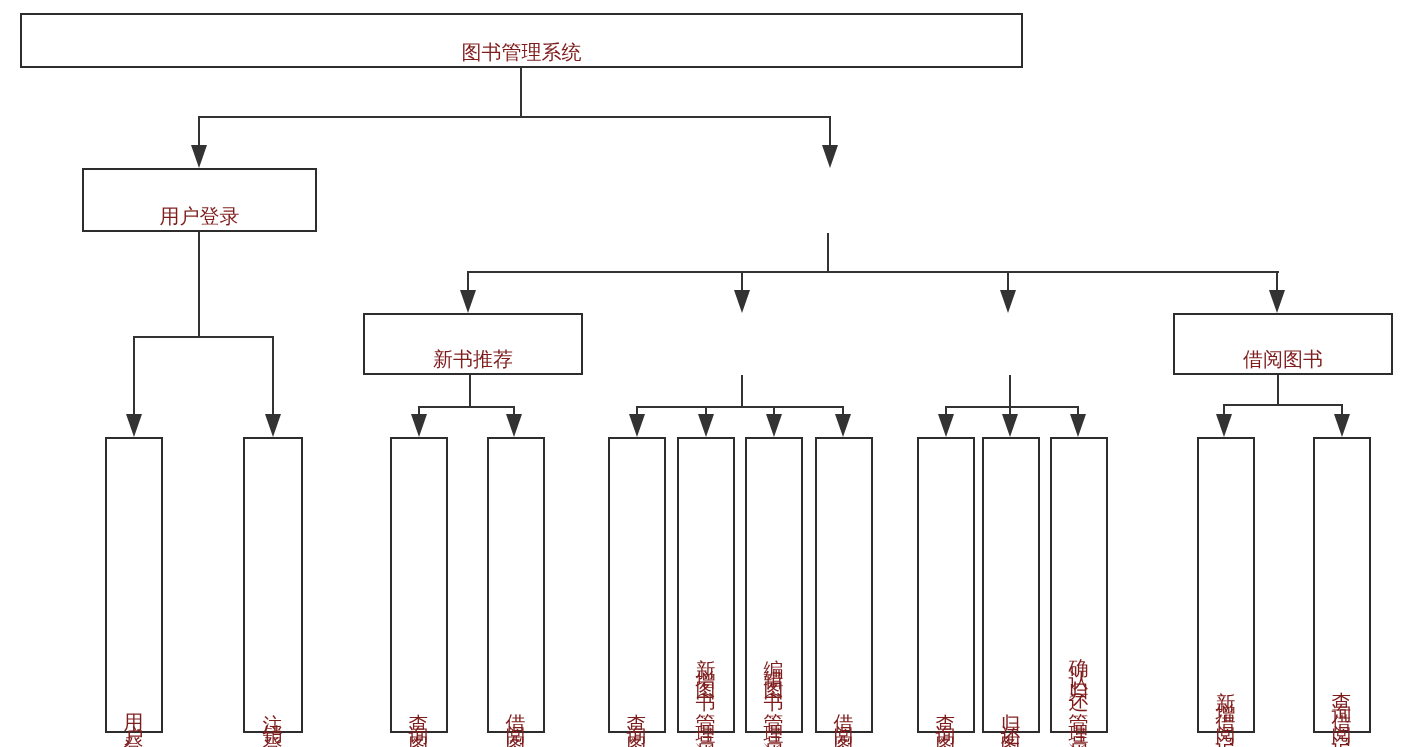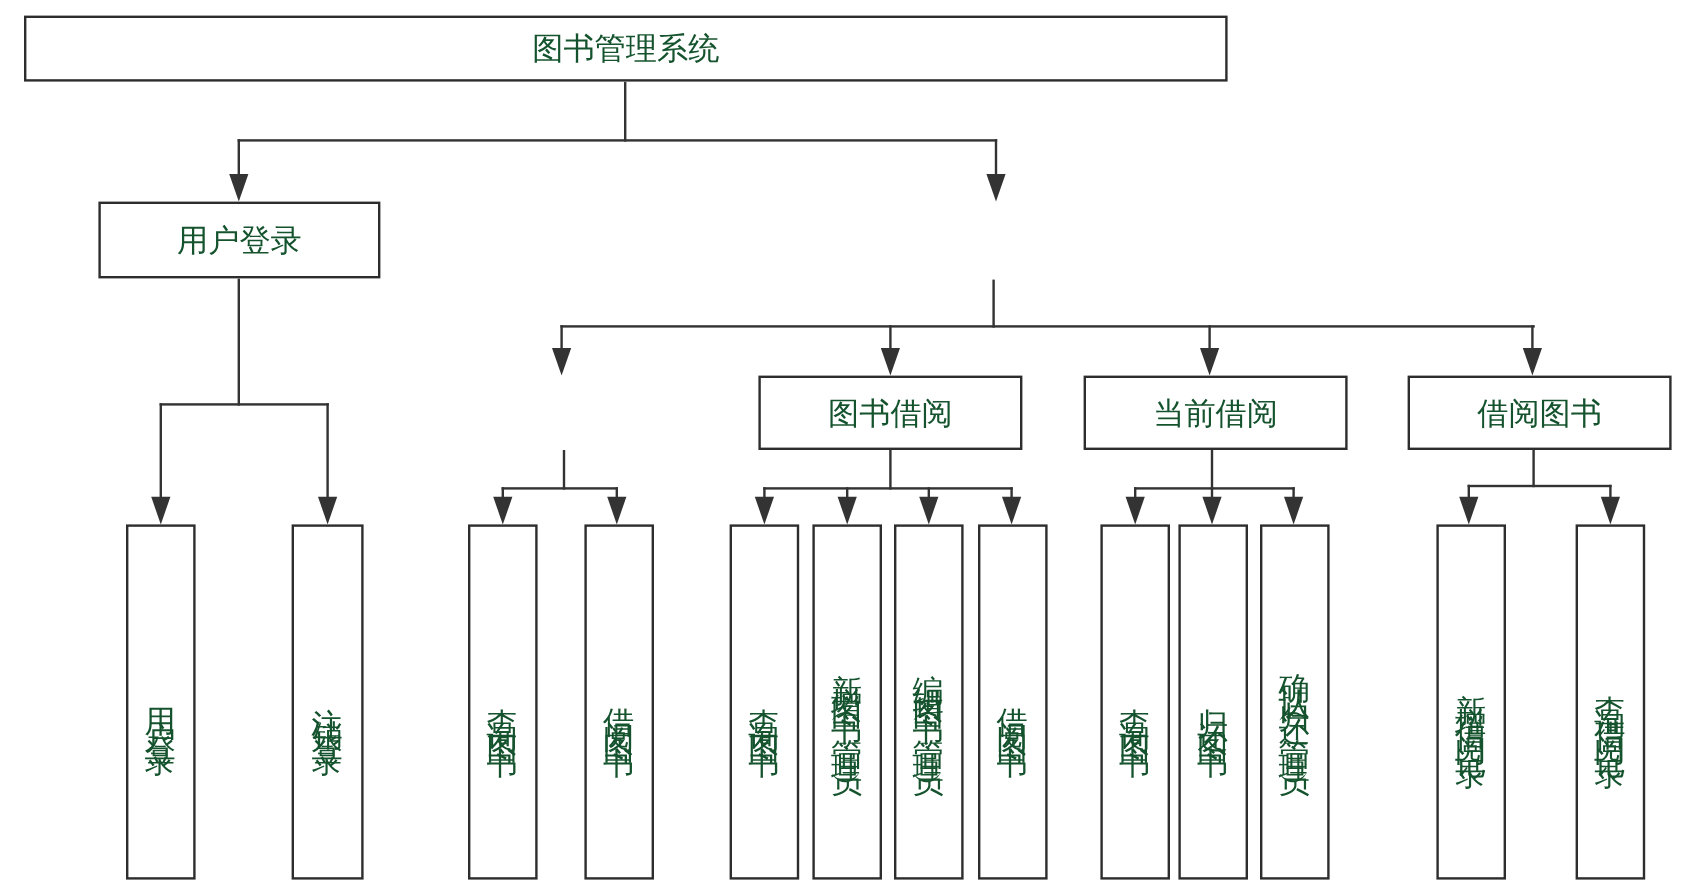--- a/index.html
+++ b/index.html
@@ -2,22 +2,22 @@
 <html><head>
 <meta charset="utf-8">
 <style>
   html,body{margin:0;padding:0;background:#ffffff;}
   #canvas{
     position:relative;width:1405px;height:747px;background:#ffffff;
     font-family:"Liberation Sans", sans-serif;overflow:hidden;
   }
   .box{
     position:absolute;box-sizing:border-box;border:2px solid #2d2d2d;background:#ffffff;
-    display:flex;align-items:center;justify-content:center;
-    color:#14532d;font-size:26px;z-index:2;
+    display:flex;align-items:flex-end;justify-content:center;
+    color:#7f1d1d;font-size:20px;z-index:2;
   }
   .v{top:437px;width:58px;height:296px;}
   .v span{
     writing-mode:vertical-rl;text-orientation:mixed;
     letter-spacing:11px;margin-bottom:-11px;line-height:1;white-space:nowrap;
   }
   .vline{position:absolute;width:2px;background:#333333;z-index:1;}
   .hline{position:absolute;height:2px;background:#333333;z-index:1;}
   .arrow{
     position:absolute;width:0;height:0;z-index:1;
@@ -60,25 +60,22 @@
   <div class="hline" style="left:467px;top:271px;width:812px"></div>
   <div class="vline" style="left:467px;top:271px;height:20px"></div>
   <div class="arrow" style="left:460px;top:290px"></div>
   <div class="vline" style="left:741px;top:271px;height:20px"></div>
   <div class="arrow" style="left:734px;top:290px"></div>
   <div class="vline" style="left:1007px;top:271px;height:20px"></div>
   <div class="arrow" style="left:1000px;top:290px"></div>
   <div class="vline" style="left:1276px;top:271px;height:20px"></div>
   <div class="arrow" style="left:1269px;top:290px"></div>
 
-  <div class="box" style="left:632px;top:313px;width:220px;height:62px">
-    <span>图书借阅</span>
-  </div>
-  <div class="box" style="left:903px;top:313px;width:220px;height:62px">
-    <span>当前借阅</span>
+  <div class="box" style="left:363px;top:313px;width:220px;height:62px">
+    <span>新书推荐</span>
   </div>
   <div class="box" style="left:1173px;top:313px;width:220px;height:62px">
     <span>借阅图书</span>
   </div>
 
   <div class="vline" style="left:469px;top:375px;height:33px"></div>
   <div class="hline" style="left:418px;top:406px;width:97px"></div>
   <div class="vline" style="left:418px;top:406px;height:12px"></div>
   <div class="arrow" style="left:411px;top:414px"></div>
   <div class="vline" style="left:513px;top:406px;height:12px"></div>

